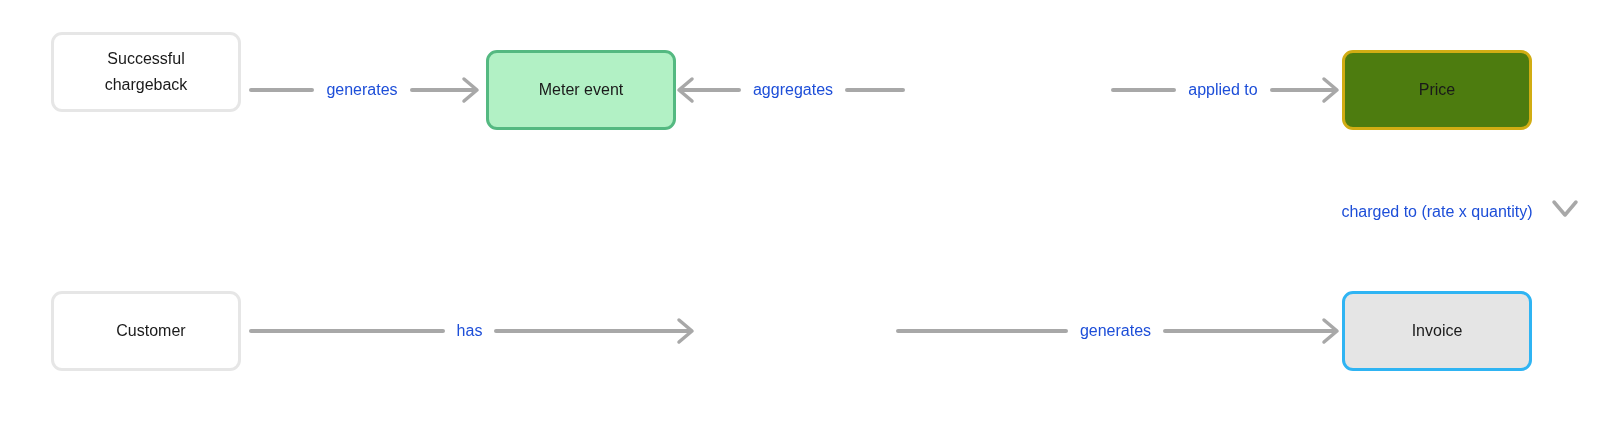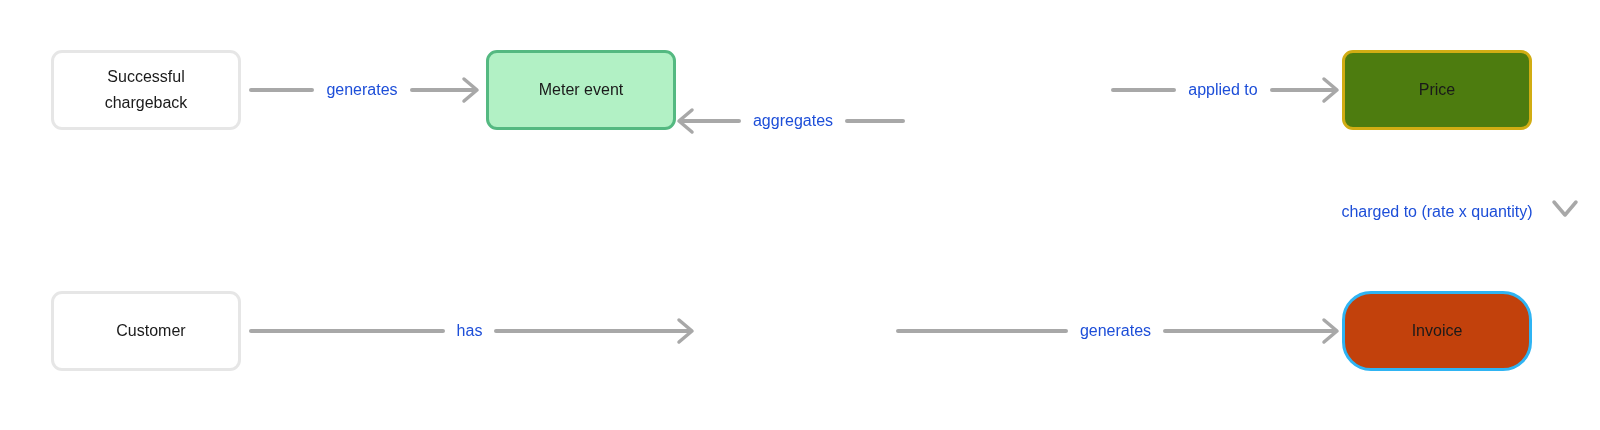--- a/index.html
+++ b/index.html
@@ -21,21 +21,21 @@
     border:3.5px solid;
     display:flex; align-items:center; justify-content:center;
     text-align:center;
     font-size:16px; line-height:1.6;
     color:#1a1a1a;
   }
   .node.neutral { background:#ffffff; border-color:#e6e6e6; }
   .node.green   { background:#b2f1c5; border-color:#54b981; }
   .node.yellow  { background:#4d7c0f; border-color:#d1ad13; }
   .node.purple  { background:#eecffb; border-color:#d570f4; }
-  .node.blue    { background:#c2410c; border-color:#2fb4f3;border-radius:29px; }
+  .node.blue    { background:#e5e5e5; border-color:#2fb4f3; }
   .node-label { padding:0 8px; }
   .node-label.wrap { max-width:118px; }
 
   
   .edge {
     position:absolute;
     display:flex; align-items:center;
     font-size:16px; color:#1d4ed8;
   }
   .edge.h { height:32px; flex-direction:row; }
@@ -50,21 +50,21 @@
   .chev { position:absolute; overflow:visible; }
   .chev.right { right:-8px; top:50%; transform:translateY(-50%); }
   .chev.left  { left:-8px;  top:50%; transform:translateY(-50%) scaleX(-1); }
   .chev.down  { left:calc(50% - 12px); bottom:-12px; transform:rotate(90deg); }
 </style>
 </head>
 <body>
 
 <div class="canvas">
 
-  <div class="node neutral" style="left:51px; top:50px;">
+  <div class="node neutral" style="left:51px; top:32px;">
     <span class="node-label wrap">Successful chargeback</span>
   </div>
 
   <div class="node green" style="left:486px; top:50px;">
     <span class="node-label">Meter event</span>
   </div>
 
 
   <div class="node yellow" style="left:1342px; top:50px;">
     <span class="node-label">Price</span>
@@ -82,21 +82,21 @@
   <div class="edge h" style="left:249px; top:74px; width:226px;">
     <div class="hseg"></div>
     <span class="edge-label">generates</span>
     <div class="hseg">
       <svg class="chev right" width="24" height="30" viewBox="0 0 24 30">
         <polyline points="5,4 18,15 5,26" fill="none" stroke="#a8a8a8" stroke-width="3.5" stroke-linecap="round" stroke-linejoin="round"></polyline>
       </svg>
     </div>
   </div>
 
-  <div class="edge h" style="left:681px; top:74px; width:224px;margin-top:31px;">
+  <div class="edge h" style="left:681px; top:74px; width:224px;">
     <div class="hseg">
       <svg class="chev left" width="24" height="30" viewBox="0 0 24 30">
         <polyline points="5,4 18,15 5,26" fill="none" stroke="#a8a8a8" stroke-width="3.5" stroke-linecap="round" stroke-linejoin="round"></polyline>
       </svg>
     </div>
     <span class="edge-label">aggregates</span>
     <div class="hseg"></div>
   </div>
 
   <div class="edge h" style="left:1111px; top:74px; width:224px;">

